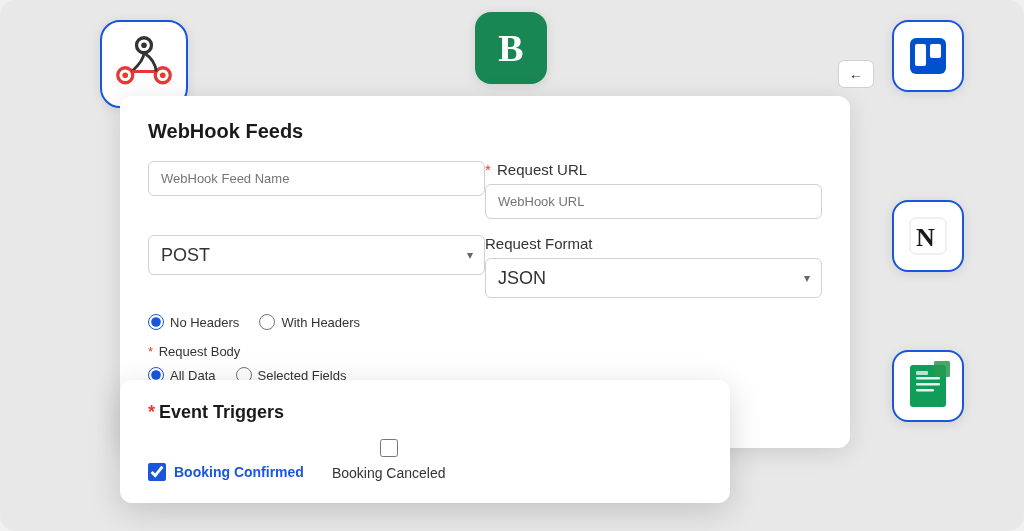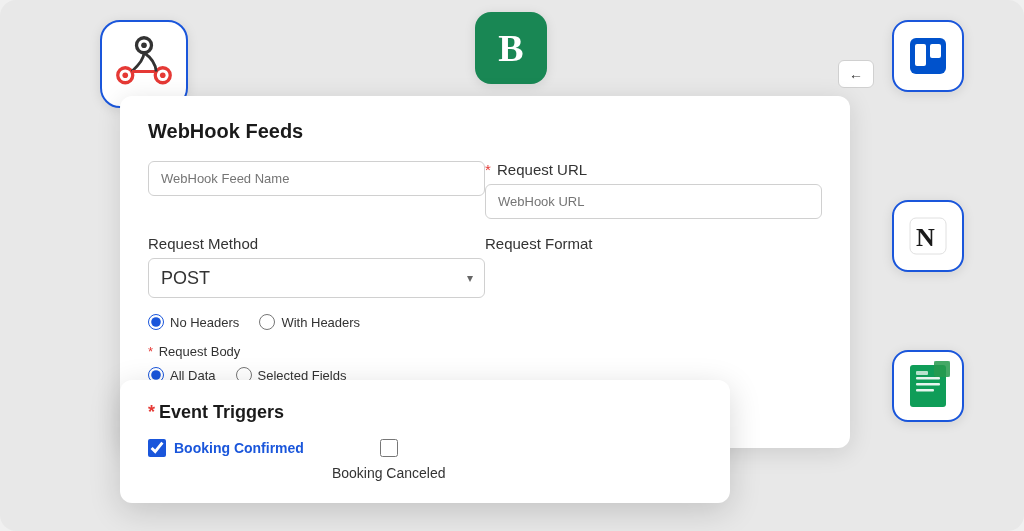--- a/index.html
+++ b/index.html
@@ -160,21 +160,21 @@
       align-items: center;
       gap: 4px;
     }
 
     .event-triggers-title .required {
       color: #e53935;
     }
 
     .checkbox-group {
       display: flex;
-      align-items: flex-start;
+      align-items: flex-end;
       gap: 28px;
     }
 
     .checkbox-label {
       display: flex;
       align-items: center;
       gap: 8px;
       font-size: 14px;
       cursor: pointer;
     }
@@ -360,31 +360,36 @@
         <label>
           <span class="required">*</span>
           <span>Request URL</span>
         </label>
         <input class="form-input" type="text" placeholder="WebHook URL" style="">
       </div>
     </div>
 
     <div class="form-row">
       <div class="form-group">
-        <label>Request Method</label>
         <div class="select-wrapper">
           <select class="form-select">
             <option>POST</option>
             <option>GET</option>
             <option>PUT</option>
           </select>
         </div>
       </div>
       <div class="form-group">
         <label>Request Format</label>
+        <div class="select-wrapper">
+          <select class="form-select">
+            <option>JSON</option>
+            <option>XML</option>
+          </select>
+        </div>
       </div>
     </div>
 
     <div style="margin-bottom:14px;">
       <div class="radio-group">
         <label class="radio-label">
           <input type="radio" name="header" checked="" style="">
           <span>No Headers</span>
         </label>
         <label class="radio-label">

